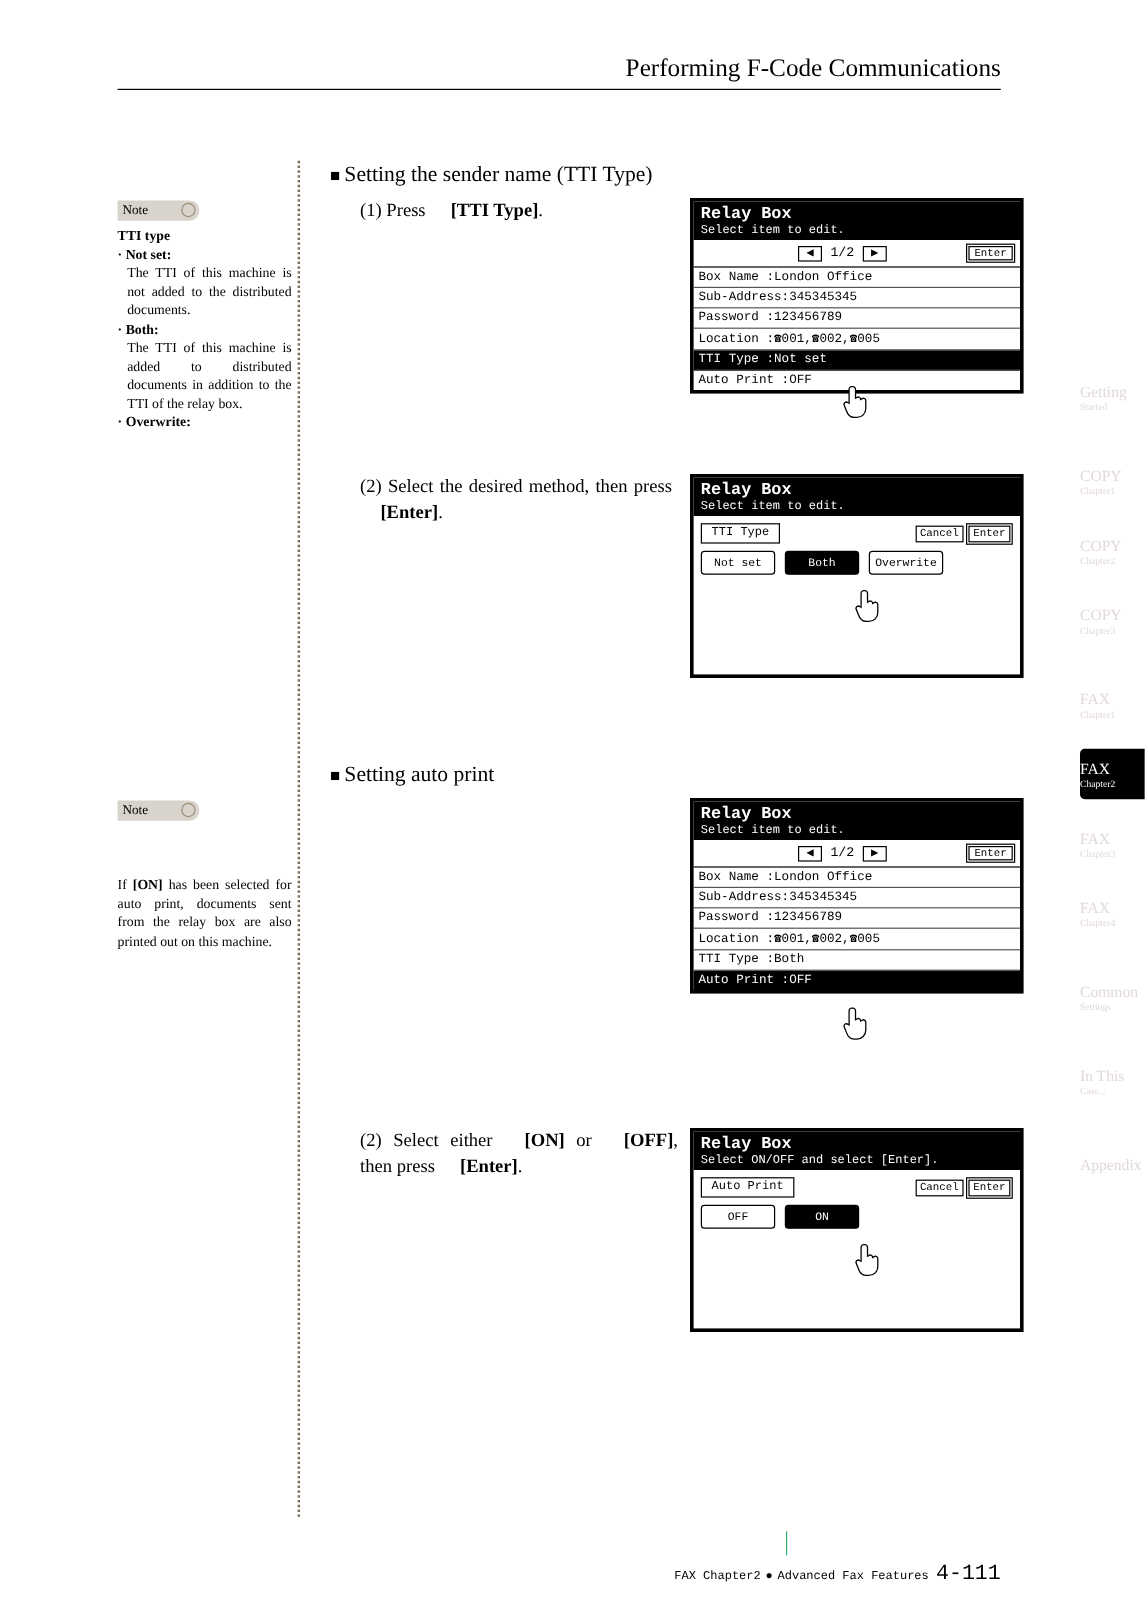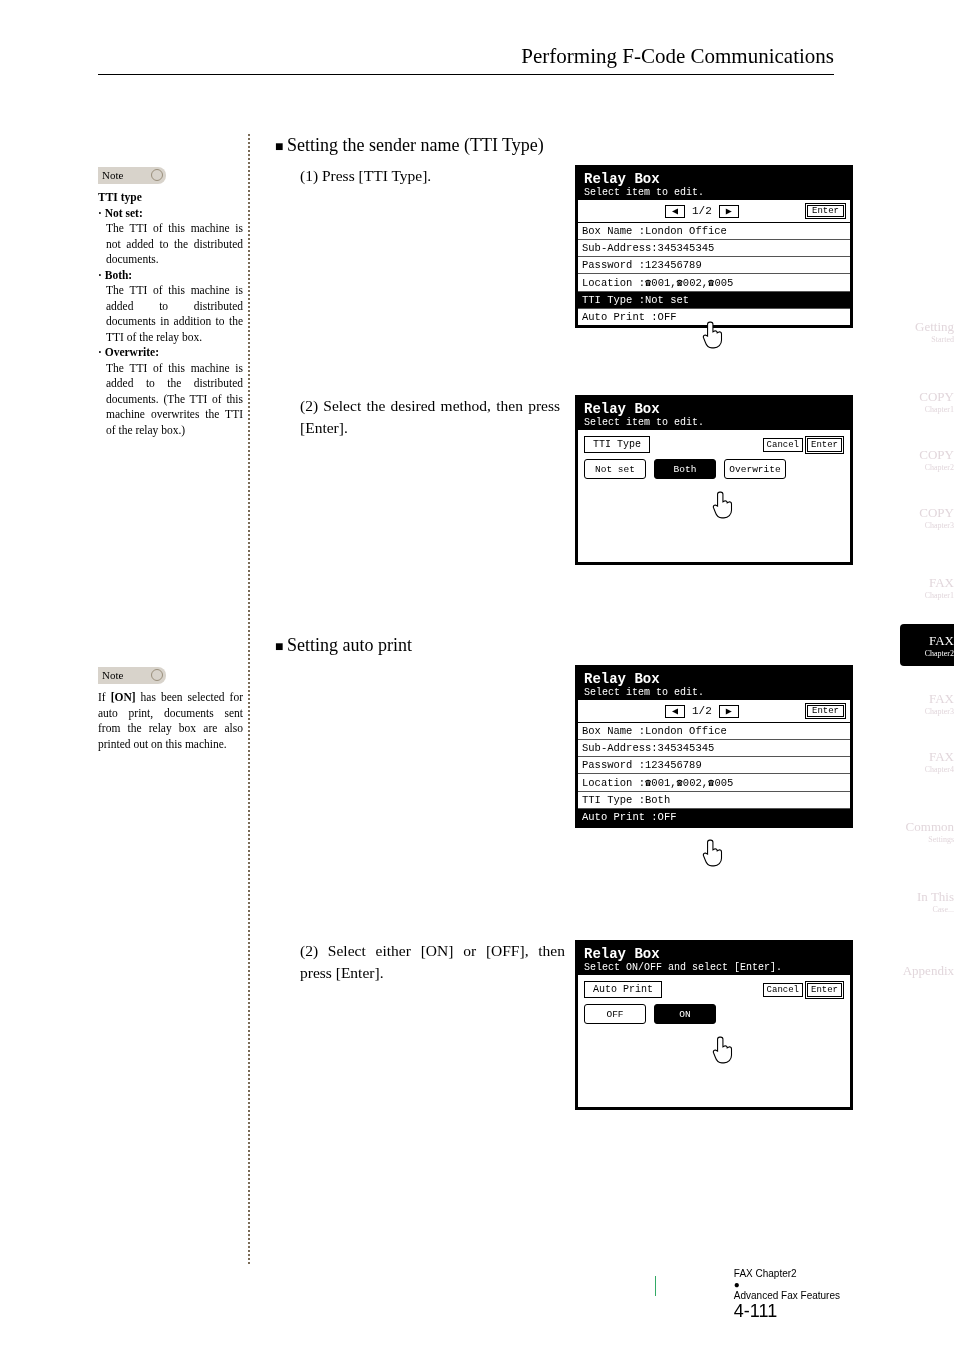--- a/index.html
+++ b/index.html
@@ -17,21 +17,21 @@
   .note-tab { position: absolute; left: 98px; width: 68px; height: 17px; background: #d8d3cb; border-radius: 0 8px 8px 0; font-size: 11px; font-family: Georgia, serif; padding-left: 4px; line-height: 17px; }
   .note-tab .circle { float: right; width: 12px; height: 12px; border: 1px solid #9a8f7c; border-radius: 50%; margin: 2px 3px 0 0; }
   .sidebar { position: absolute; left: 98px; width: 145px; font-size: 11.5px; line-height: 1.35; text-align: justify; font-family: Georgia, serif; }
   .sidebar b { font-weight: bold; }
   .sidebar .sub { padding-left: 8px; }
 
   
   .main-heading { position: absolute; font-family: Georgia, serif; font-size: 18px; }
   .main-heading::before { content: "■ "; font-size: 14px; }
   .step { position: absolute; font-family: Georgia, serif; font-size: 15.5px; line-height: 1.4; text-align: justify; }
-  .step b { font-weight: normal; }
+  .step b { font-weight: bold; margin-left: 17px; }
 
   
   .lcd { position: absolute; width: 278px; border: 3px solid #000; background: #fff; font-family: "Courier New", monospace; font-size: 11px; }
   .lcd .lcd-hdr { background: #000; color: #fff; padding: 3px 6px 2px; }
   .lcd .lcd-hdr .t1 { font-size: 14px; font-weight: bold; }
   .lcd .lcd-hdr .t2 { font-size: 10px; }
   .lcd .nav { display: flex; align-items: center; padding: 3px 4px; border-bottom: 1px solid #000; }
   .lcd .nav .arrow { width: 20px; height: 13px; border: 1px solid #000; text-align: center; font-size: 10px; line-height: 11px; margin: 0 3px; }
   .lcd .nav .pg { margin: 0 4px; font-size: 11px; }
   .lcd .nav .spacer { flex: 1; }
@@ -47,30 +47,30 @@
   .lcd .opts { margin-top: 6px; }
   .lcd .opts .o { display: inline-block; width: 62px; height: 20px; border: 1px solid #000; text-align: center; line-height: 19px; font-size: 9.5px; margin-right: 8px; border-radius: 3px; }
   .lcd .opts .o.sel { background: #000; color: #fff; }
 
   
   .finger { position: absolute; width: 28px; height: 30px; }
   .finger svg { width: 100%; height: 100%; }
 
   
   .rtabs { position: absolute; right: 0; top: 310px; width: 54px; display: flex; flex-direction: column; }
-  .rtab { height: 42px; display: flex; flex-direction: column; align-items: flex-end; justify-content: center; font-family: Georgia, serif; margin-bottom: 16px; border-radius: 4px 0 0 4px; }
+  .rtab { height: 42px; display: flex; flex-direction: column; align-items: flex-start; justify-content: center; font-family: Georgia, serif; margin-bottom: 16px; border-radius: 4px 0 0 4px; }
   .rtab .l1 { font-size: 13px; }
   .rtab .l2 { font-size: 8px; }
   .rtab.ghost { color: #e2d7dc; }
   .rtab.active { background: #000; color: #fff; }
   .rtab.active .l2 { color: #fff; }
   .rtab-gap { height: 12px; }
 
   
-  .footer { position: absolute; bottom: 28px; right: 120px; font-size: 10px; font-family: Liberation Sans, sans-serif; display: flex; align-items: baseline; flex-direction: column; }
+  .footer { position: absolute; bottom: 28px; right: 120px; font-size: 10px; font-family: Liberation Mono, monospace; display: flex; align-items: baseline; }
   .footer .dot { margin: 0 4px; }
   .footer .pnum { font-size: 18px; margin-left: 6px; }
   .footer-rule { position: absolute; bottom: 26px; right: 178px; height: 20px; border-left: 1px solid #3a6; }
 </style>
 </head>
 <body>
 
 <div class="page">
 
   <div class="header-title">Performing F-Code Communications</div>
@@ -81,27 +81,26 @@
   <div class="note-tab" style="top:167px">
     <span>Note</span><span class="circle"></span>
   </div>
   <div class="sidebar" style="top:190px">
     <div><b>TTI type</b></div>
     <div><b>· Not set:</b></div>
     <div class="sub">The TTI of this machine is not added to the distributed documents.</div>
     <div><b>· Both:</b></div>
     <div class="sub">The TTI of this machine is added to distributed documents in addition to the TTI of the relay box.</div>
     <div><b>· Overwrite:</b></div>
-    <div class="sub">The TTI of this machine is added to the distributed documents. (The TTI of this machine overwrites the TTI of the relay box.)</div>
   </div>
 
   <div class="note-tab" style="top:667px">
     <span>Note</span><span class="circle"></span>
   </div>
-  <div class="sidebar" style="top:690px">
+  <div class="sidebar" style="top:731px">
     <span>If </span><b>[ON]</b><span> has been selected for auto print, documents sent from the relay box are also printed out on this machine.</span>
   </div>
 
   <div class="main-heading" style="top:135px; left:275px">Setting the sender name (TTI Type)</div>
 
   <div class="step" style="top:165px; left:300px; width:250px">
     <span>(1) Press </span><b>[TTI Type]</b><span>.</span>
   </div>
 
   <div class="lcd" style="top:165px; left:575px">

